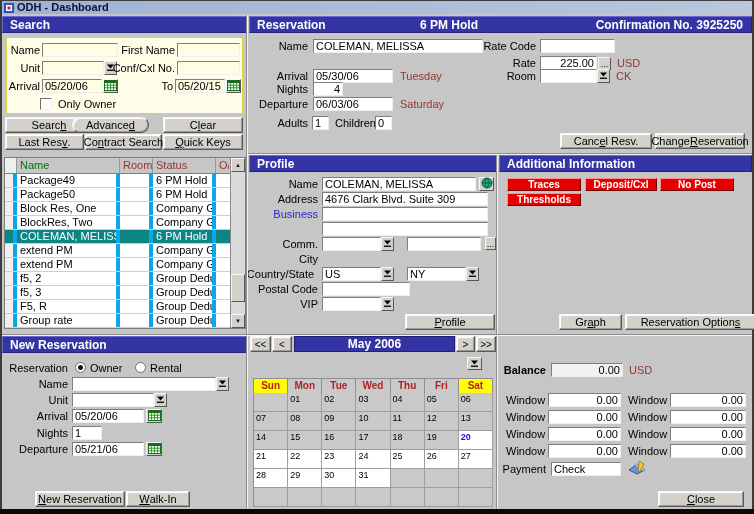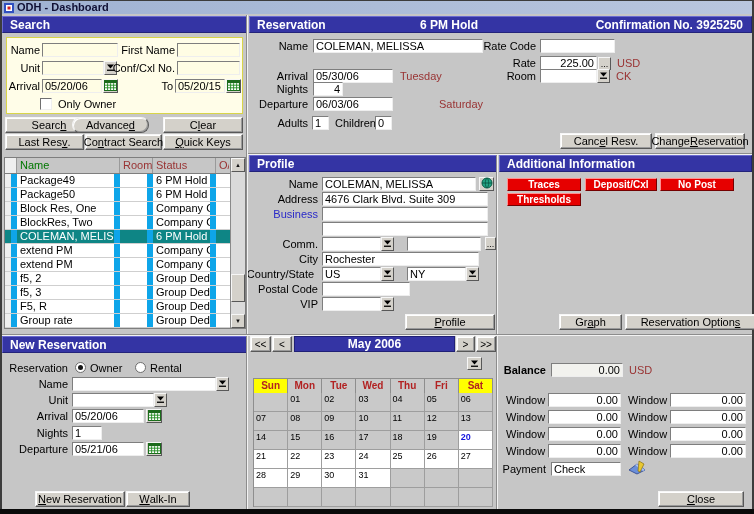--- a/index.html
+++ b/index.html
@@ -56,21 +56,21 @@
 
   
   .tbl { position:absolute; background:#fff; border:1px solid #7e7e7e; overflow:hidden; }
   .thead { display:flex; height:16px; background:#c6c6c6; border-bottom:1px solid #7e7e7e; }
   .thc { font-size:11px; line-height:15px; padding-left:3px; border-right:1px solid #9a9a9a;
     overflow:hidden; white-space:nowrap; }
   .thc.green { color:#007700; }
   .thc.red { color:#993333; }
   .trow { display:flex; height:14px; border-bottom:1px solid #cfcfcf; background:#fff; }
   .trow.sel { background:var(--selected-teal,#0e8585); color:#fff; }
-  .tcell { font-size:11px; line-height:13px; padding-left:3px; border-right:6px solid #0ea5e9;
+  .tcell { font-size:11px; line-height:13px; padding-left:3px; border-right:4px solid #0ea5e9;
     overflow:hidden; white-space:nowrap; }
   .tc-sel  { width:12px; background:#efefef; }
   .trow.sel .tc-sel { background:inherit; }
   .tc-name { width:103px; } .tc-room { width:33px; } .tc-status { width:63px; } .tc-oa { width:13px; border-right:none; }
 
   .sbar { position:absolute; right:0; top:0; bottom:0; width:15px; background:#dadada; border-left:1px solid #8a8a8a; }
   .sbtn { position:absolute; left:0; width:14px; height:14px; background:#d4d1ca; border:1px solid;
     border-color:#f6f6f6 #585858 #585858 #f6f6f6; font-size:6px; line-height:12px; text-align:center; color:#111; }
   .sthumb { position:absolute; left:0; width:14px; background:#d4d1ca; border:1px solid;
     border-color:#f6f6f6 #585858 #585858 #f6f6f6; }
@@ -284,21 +284,21 @@
             <rect x="1" y="6.6" width="7" height="1.3"></rect>
           </svg></span>
     </div>
     <div class="lbl red" style="left:367px;top:53px;">CK</div>
 
     <div class="lbl r" style="left:0;top:66px;width:59px;">Nights</div>
     <div class="fld num" style="left:64px;top:66px;width:30px;">4</div>
 
     <div class="lbl r" style="left:0;top:81px;width:59px;">Departure</div>
     <div class="fld" style="left:64px;top:81px;width:80px;">06/03/06</div>
-    <div class="lbl red" style="left:151px;top:81px;margin-left:39px;">Saturday</div>
+    <div class="lbl red" style="left:151px;top:81px;">Saturday</div>
 
     <div class="lbl r" style="left:0;top:100px;width:59px;">Adults</div>
     <div class="fld" style="left:63px;top:100px;width:17px;">1</div>
     <div class="lbl" style="left:86px;top:100px;">Children</div>
     <div class="fld" style="left:126px;top:100px;width:17px;">0</div>
 
     <div class="btn" style="left:311px;top:117px;width:92px;height:16px;">Canc<u>e</u>l Resv.</div>
     <div class="btn" style="left:406px;top:117px;width:90px;height:16px;">Change <u>R</u>eservation</div>
   </div>
 
@@ -326,21 +326,20 @@
     <div class="tool" style="left:132px;top:82px;width:13px;height:14px;">
       <span><svg width="9" height="9" viewBox="0 0 9 9">
             <path d="M1 1.5h7L4.5 5.5z"></path>
             <rect x="1" y="6.6" width="7" height="1.3"></rect>
           </svg></span>
     </div>
     <div class="fld" style="left:158px;top:82px;width:74px;"></div>
     <div class="tool" style="left:236px;top:82px;width:11px;height:13px;font-size:9px;line-height:6px;">...</div>
 
     <div class="lbl r" style="left:-4px;top:97px;width:73px;">City</div>
-    <div class="fld" style="left:73px;top:97px;width:157px;">Rochester</div>
 
     <div class="lbl r" style="left:-6px;top:112px;width:75px;text-align:center;">Country/State</div>
     <div class="fld" style="left:73px;top:112px;width:59px;">US</div>
     <div class="tool" style="left:132px;top:112px;width:13px;height:14px;">
       <span><svg width="9" height="9" viewBox="0 0 9 9">
             <path d="M1 1.5h7L4.5 5.5z"></path>
             <rect x="1" y="6.6" width="7" height="1.3"></rect>
           </svg></span>
     </div>
     <div class="fld" style="left:158px;top:112px;width:59px;">NY</div>

